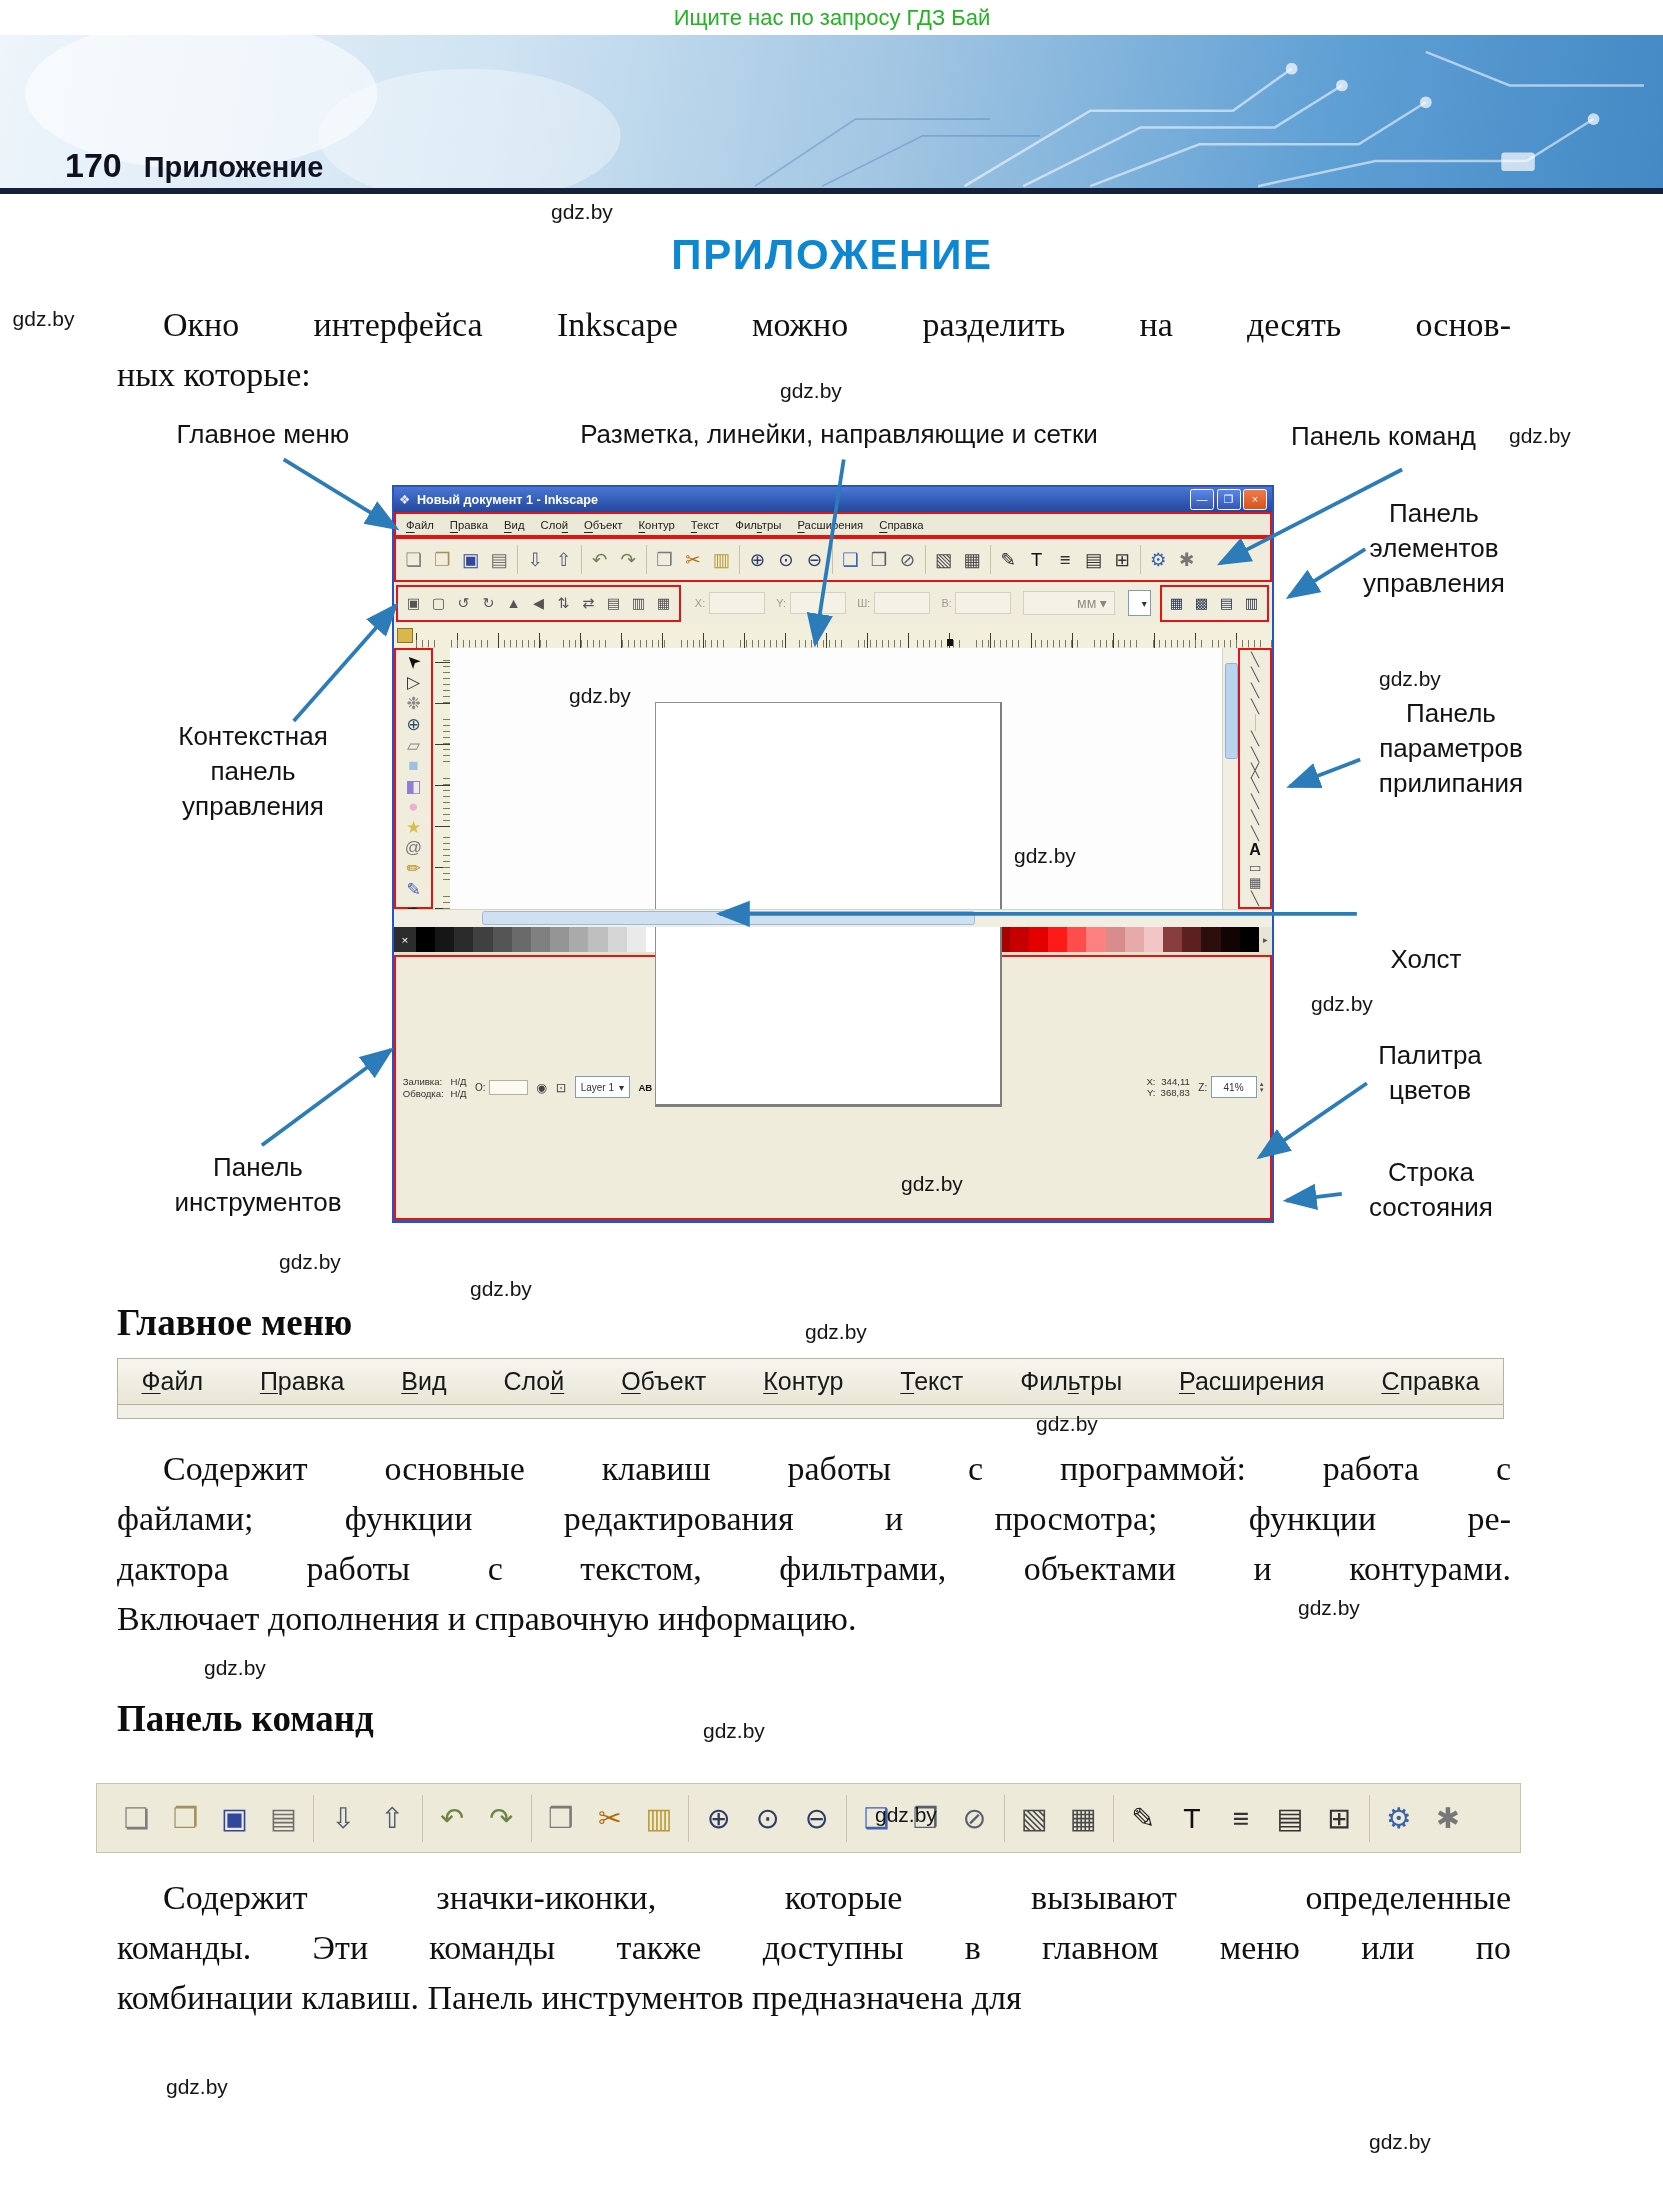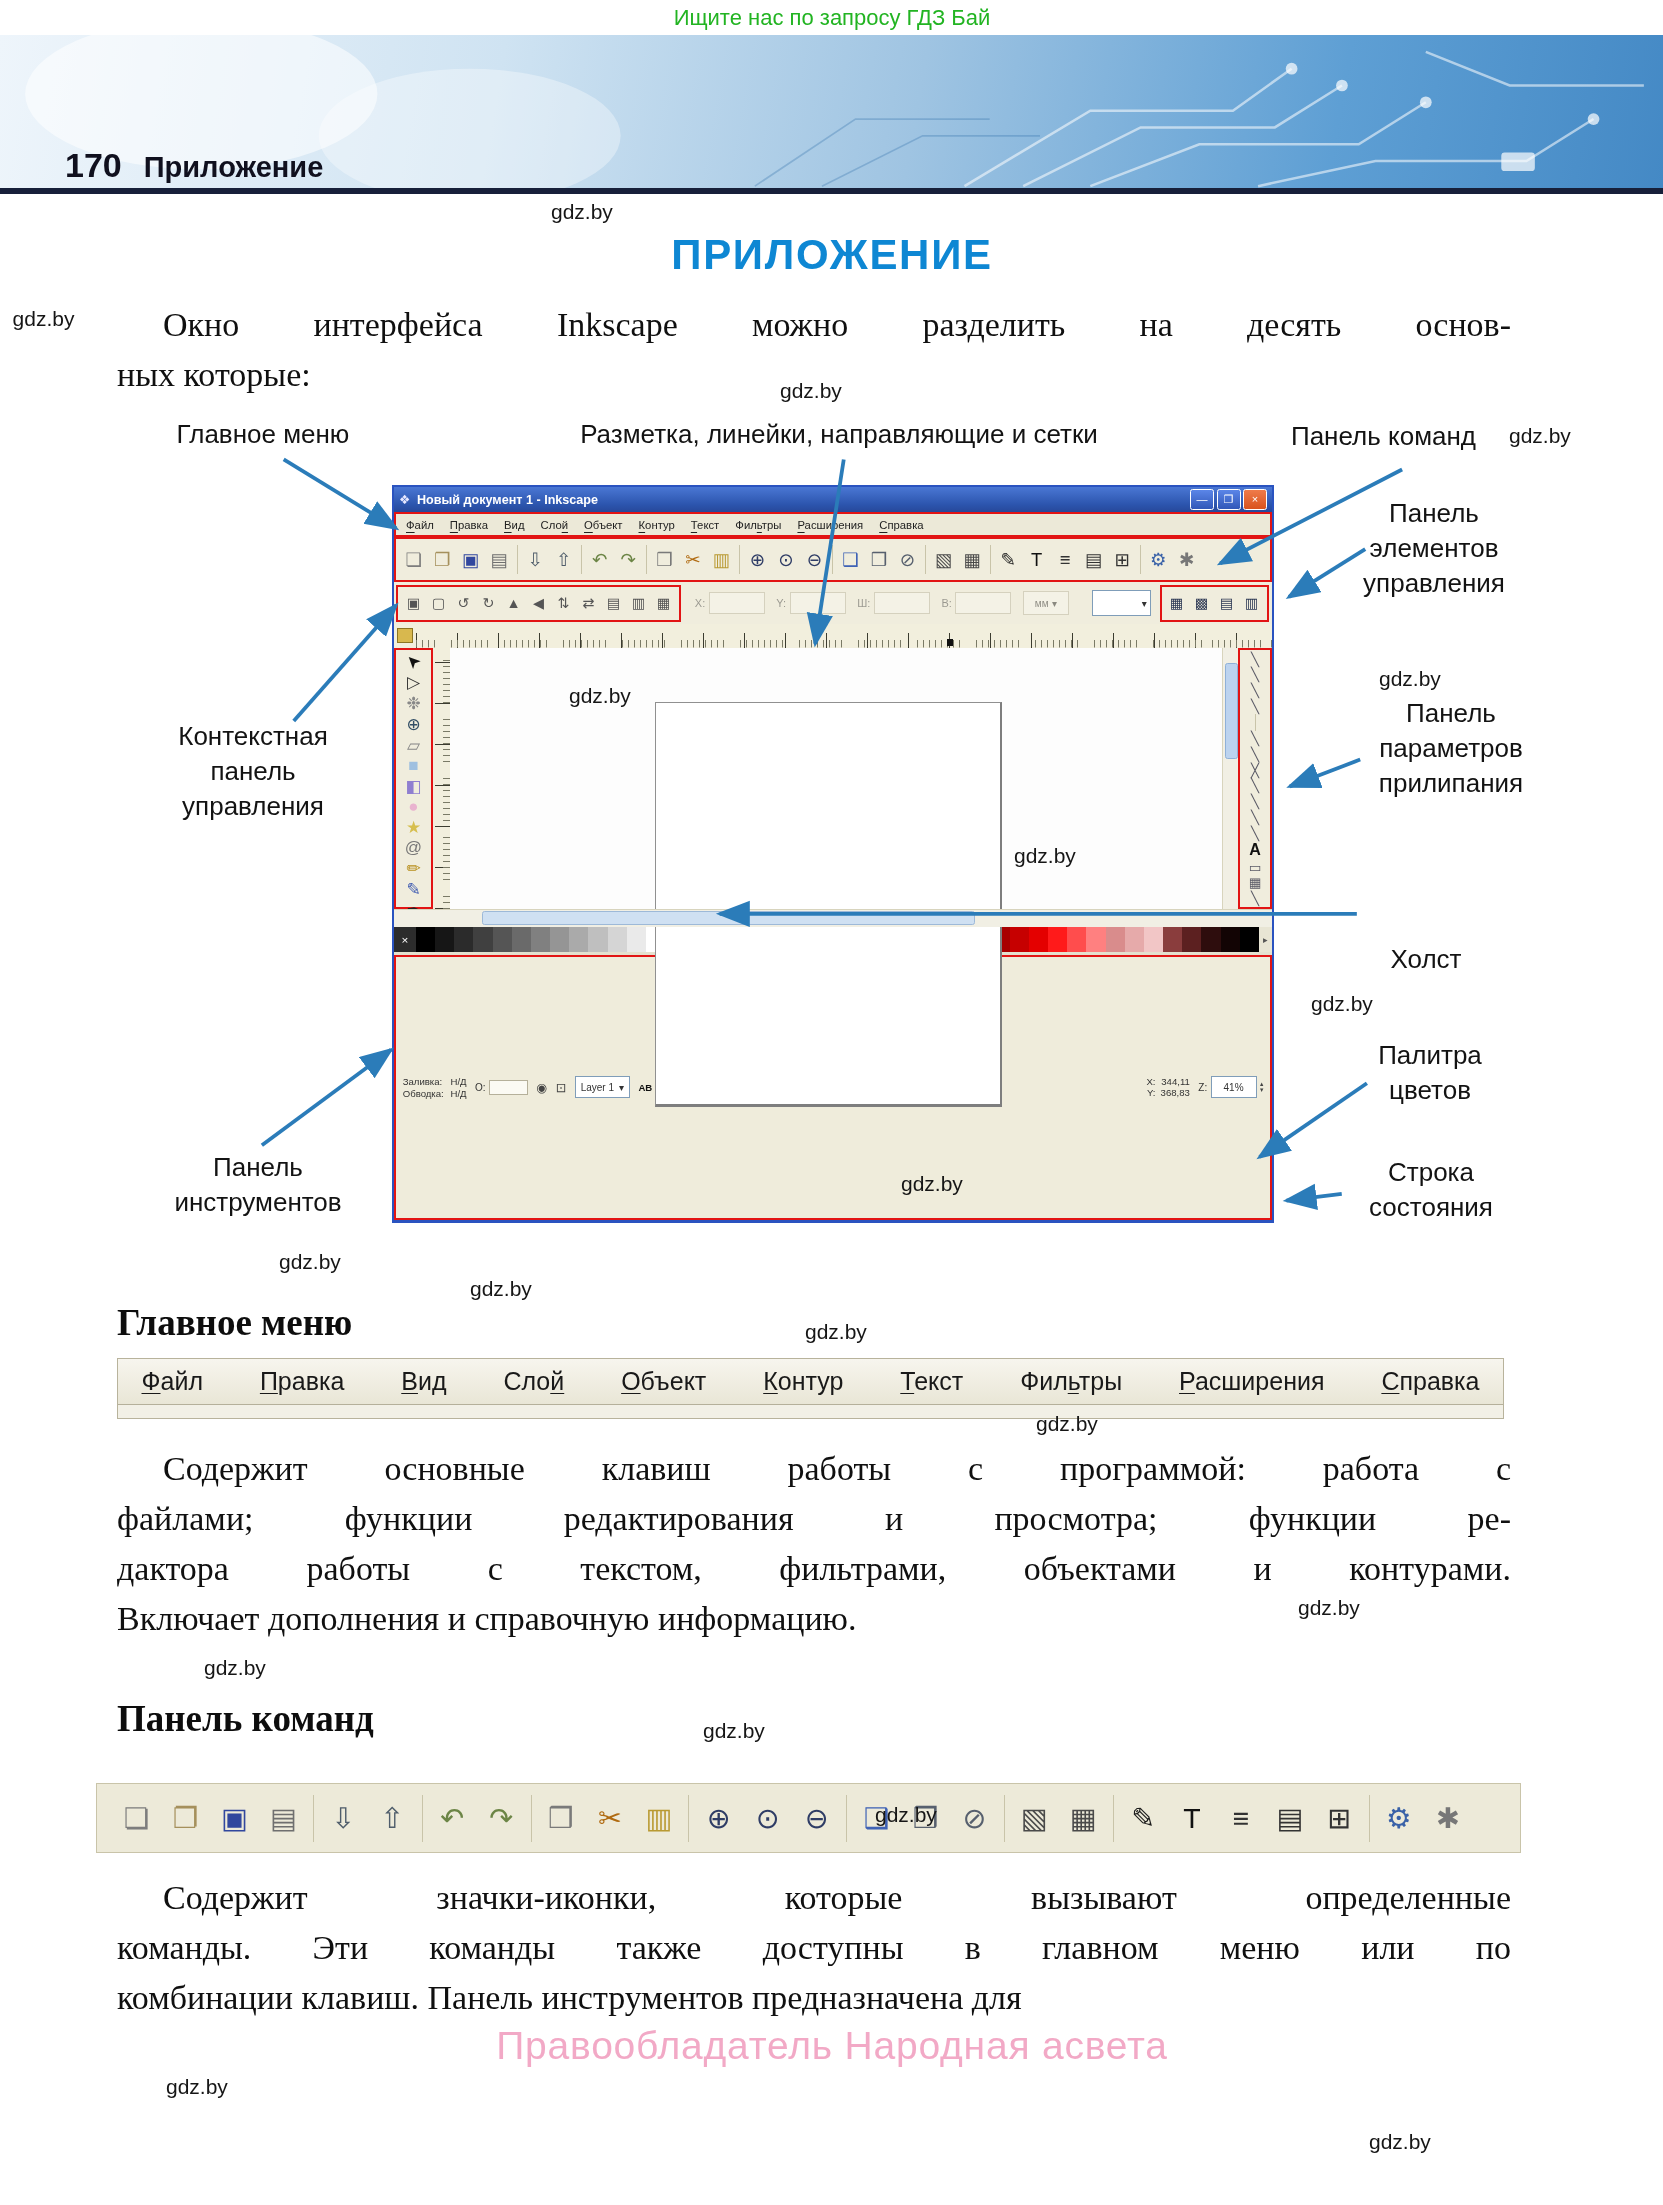--- a/index.html
+++ b/index.html
@@ -55,21 +55,21 @@
   .wmenu-item u,.smenu-item u{text-decoration-thickness:0.8px;text-underline-offset:2.5px;}
   .cmdrow{height:45px;flex:0 0 45px;background:#f0eddd;display:flex;align-items:center;padding:0 3.4px;}
   .icon-cell{width:28.5px;height:34px;display:flex;align-items:center;justify-content:center;font-size:18.4px;}
   .sep{width:0.8px;height:28.5px;background:#c9c4a9;margin:0 3.4px;}
   .ctxrow{height:42px;flex:0 0 42px;background:#f0eddd;display:flex;align-items:center;}
   .ctx-left{display:flex;align-items:center;height:37px;padding:0 3.4px;margin-left:1.7px;}
   .ctx-ic{width:25px;height:27px;display:flex;align-items:center;justify-content:center;font-size:14.3px;color:#555;}
   .ctx-mid{flex:1;display:flex;align-items:center;gap:11.7px;padding:0 13.4px;opacity:.45;}
   .fld{display:flex;align-items:center;gap:3.4px;font-size:11px;color:#333;}
   .fld i{width:54px;height:20px;background:#fbfaf3;border:0.8px solid #b5b09a;display:block;}
-  .units{width:44px;height:22px;background:#fbfaf3;border:0.8px solid #b5b09a;font-size:10px;display:flex;align-items:center;justify-content:center;gap:3.4px;}
+  .units{width:44px;height:22px;background:#fbfaf3;border:0.8px solid #b5b09a;font-size:14px;display:flex;align-items:center;justify-content:center;gap:3.4px;padding-left:46px;}
   .zoomsel{width:50px;height:23.5px;background:#fff;border:0.8px solid #7f9db9;font-size:10px;color:#333;
            display:flex;align-items:center;justify-content:flex-end;padding:0 3.4px;margin-right:8.4px;}
   .ctx-snap4{display:flex;align-items:center;height:37px;padding:0 2.5px;margin-right:3.4px;}
   .snap4-ic{width:25px;height:27px;display:flex;align-items:center;justify-content:center;font-size:14.3px;color:#2e3a55;}
   .rulerrow{height:23.5px;flex:0 0 23.5px;display:flex;background:#f2efdd;}
   .ruler-corner{width:22px;height:100%;display:flex;align-items:center;justify-content:center;}
   .ruler-corner b{width:13.4px;height:13.4px;background:#d8b84e;border:0.8px solid #8c7422;}
   .hruler{flex:1;position:relative;background-color:#f2efdd;
     background-image:repeating-linear-gradient(90deg,#7a7a66 0 0.8px,transparent 0.8px 5.9px),
                      repeating-linear-gradient(90deg,#3c3c30 0 0.8px,transparent 0.8px 41px);
@@ -730,21 +730,20 @@
       <span class="icon-cell">
         <i style="font-style: normal; color: rgb(119, 119, 119);">✱</i>
       </span>
     </div>
   <div class="abs para serif p3">
       <div class="jline indent">Содержит значки-иконки, которые вызывают определенные</div>
       <div class="jline">команды. Эти команды также доступны в главном меню или по</div>
       <div class="lline">комбинации клавиш. Панель инструментов предназначена для</div>
     </div>
 
-  <div class="abs copyright">Правообладатель Народная асвета</div>
 
   <div id="wm-layer">
       <div class="wm" style="left: 551px; top: 200px;">gdz.by</div>
       <div class="wm" style="left: 12.6px; top: 307px;">gdz.by</div>
       <div class="wm" style="left: 780px; top: 379px;">gdz.by</div>
       <div class="wm" style="left: 1509px; top: 424px;">gdz.by</div>
       <div class="wm" style="left: 569px; top: 684px;">gdz.by</div>
       <div class="wm" style="left: 1379px; top: 667px;">gdz.by</div>
       <div class="wm" style="left: 1014px; top: 844px;">gdz.by</div>
       <div class="wm" style="left: 1311px; top: 992px;">gdz.by</div>

